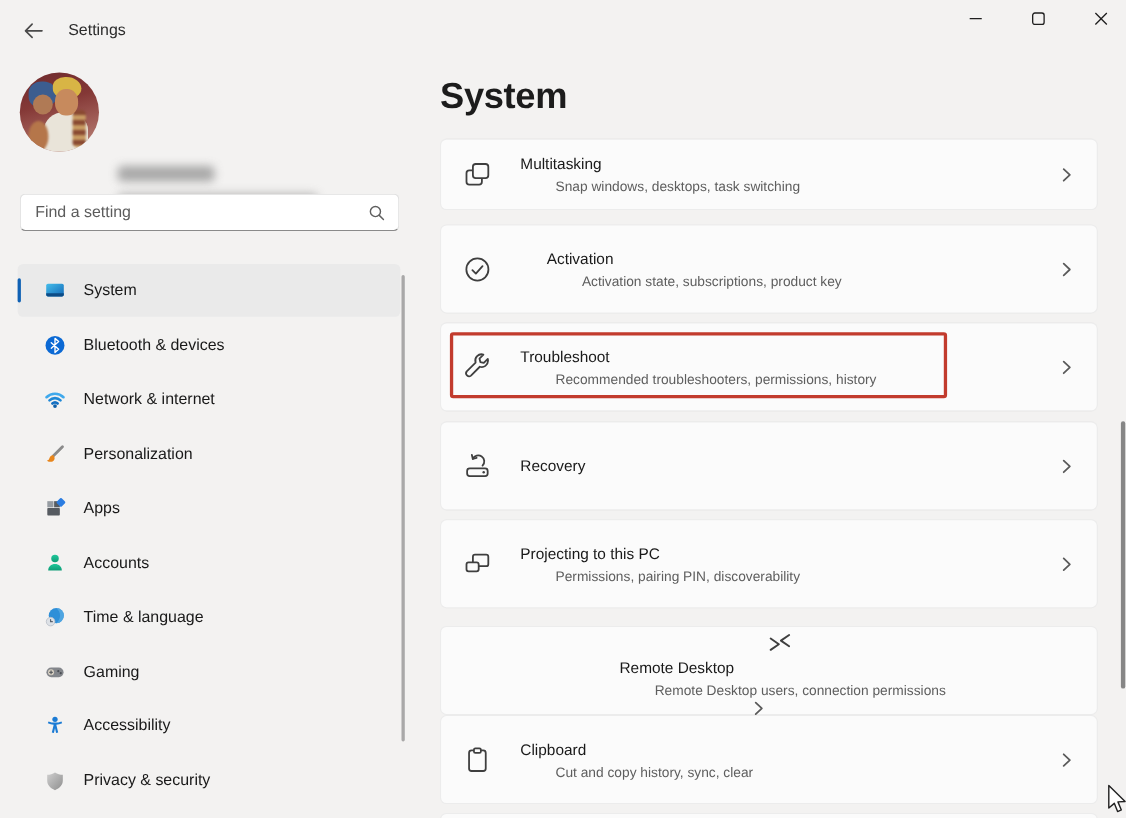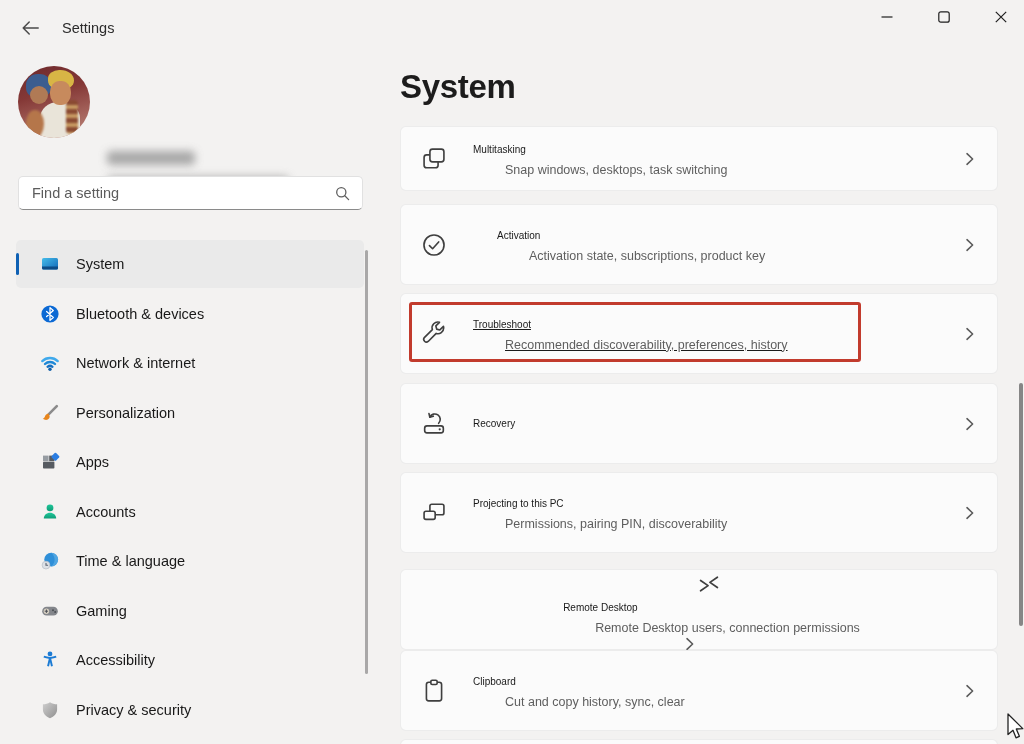--- a/index.html
+++ b/index.html
@@ -47,21 +47,21 @@
   .nav-icon { width:20px; height:20px; margin-left:24px; flex:0 0 auto; }
   .nav-label { margin-left:16px; font-size:14.5px; color:#191919; }
   .side-scrollbar { position:absolute; left:365px; top:250px; width:2.5px; height:424px; background:#9b9b9b; border-radius:2px; opacity:.85; }
   
   .page-title { position:absolute; left:400px; top:68px; font-size:33px; font-weight:600; letter-spacing:-.3px; color:#1c1c1c; }
   .cards { position:absolute; left:400px; top:0; width:598px; }
   .card { position:absolute; left:0; width:598px; background:#fbfbfb; border:1px solid rgba(0,0,0,.06);
     border-radius:6px; display:flex; align-items:center; cursor:default; }
   .card-icon { width:28px; height:28px; margin-left:19px; flex:0 0 auto; }
   .card-text { margin-left:25px; flex:1 1 auto; min-width:0; }
-  .card-title { font-size:10px; color:#191919; line-height:19px; }
+  .card-title { font-size:14px; color:#191919; line-height:19px; }
   .card-sub { font-size:12.5px; color:#5e5e5e; line-height:16px; margin-top:3px;margin-left:32px; }
   .card-chevron { width:16px; height:16px; margin-right:19px; flex:0 0 auto; }
   .highlight-box { position:absolute; left:8px; top:8px; width:452px; height:60px; border:3px solid #c23b2d; border-radius:3px; pointer-events:none; }
   .card-partial { position:absolute; left:400px; top:739px; width:598px; height:20px; background:#fbfbfb;
     border:1px solid rgba(0,0,0,.06); border-radius:6px; }
   .main-scrollbar { position:absolute; left:1019px; top:383px; width:3.5px; height:243px; background:#868686; border-radius:2px; }
   
   .cursor { position:absolute; left:1004px; top:712px; width:22px; height:30px; pointer-events:none; }
 </style>
 </head>
@@ -235,27 +235,27 @@
           <path d="M8.1 12.5 l2.7 2.7 5.2-5.8" fill="none" stroke="#3f3f3f" stroke-width="1.4" stroke-linecap="round" stroke-linejoin="round"></path>
         </svg></span>
       <span class="card-text">
         <div class="card-title">Activation</div>
         <div class="card-sub">Activation state, subscriptions, product key</div>
       </span>
       <span class="card-chevron"><svg viewBox="0 0 16 16">
           <path d="M5 2.7 L10.6 8 L5 13.3" fill="none" stroke="#5a5a5a" stroke-width="1.6" stroke-linecap="round" stroke-linejoin="round"></path>
         </svg></span>
     </div>
-    <div class="card" style="top: 293px; height: 81px; text-decoration: underline;">
+    <div class="card" style="top: 293px; height: 81px;">
       <span class="card-icon"><svg viewBox="0 0 24 24">
           <path d="M20.3 6.9 a4.9 4.9 0 0 1-6.4 4.6 L7 18.4 a2.35 2.35 0 0 1-3.3-3.3 l6.9-6.9 a4.9 4.9 0 0 1 6.1-6.2 l-3.1 3.1 .7 2.7 2.7.7 3.1-3.1 c.1.5.2 1 .2 1.5 z" fill="none" stroke="#3f3f3f" stroke-width="1.4" stroke-linejoin="round"></path>
         </svg></span>
       <span class="card-text">
         <div class="card-title">Troubleshoot</div>
-        <div class="card-sub">Recommended discoverability, preferences, history</div>
+        <div class="card-sub">Recommended troubleshooters, permissions, history</div>
       </span>
       <span class="card-chevron"><svg viewBox="0 0 16 16">
           <path d="M5 2.7 L10.6 8 L5 13.3" fill="none" stroke="#5a5a5a" stroke-width="1.6" stroke-linecap="round" stroke-linejoin="round"></path>
         </svg></span>
       <span class="highlight-box" style="border-color:#c23b2d"></span>
     </div>
     <div class="card" style="top: 383px; height: 81px;">
       <span class="card-icon"><svg viewBox="0 0 24 24">
           <rect x="4" y="13.6" width="16" height="6" rx="2" fill="none" stroke="#3f3f3f" stroke-width="1.4"></rect>
           <circle cx="16.9" cy="16.6" r="0.95" fill="#3f3f3f"></circle>

